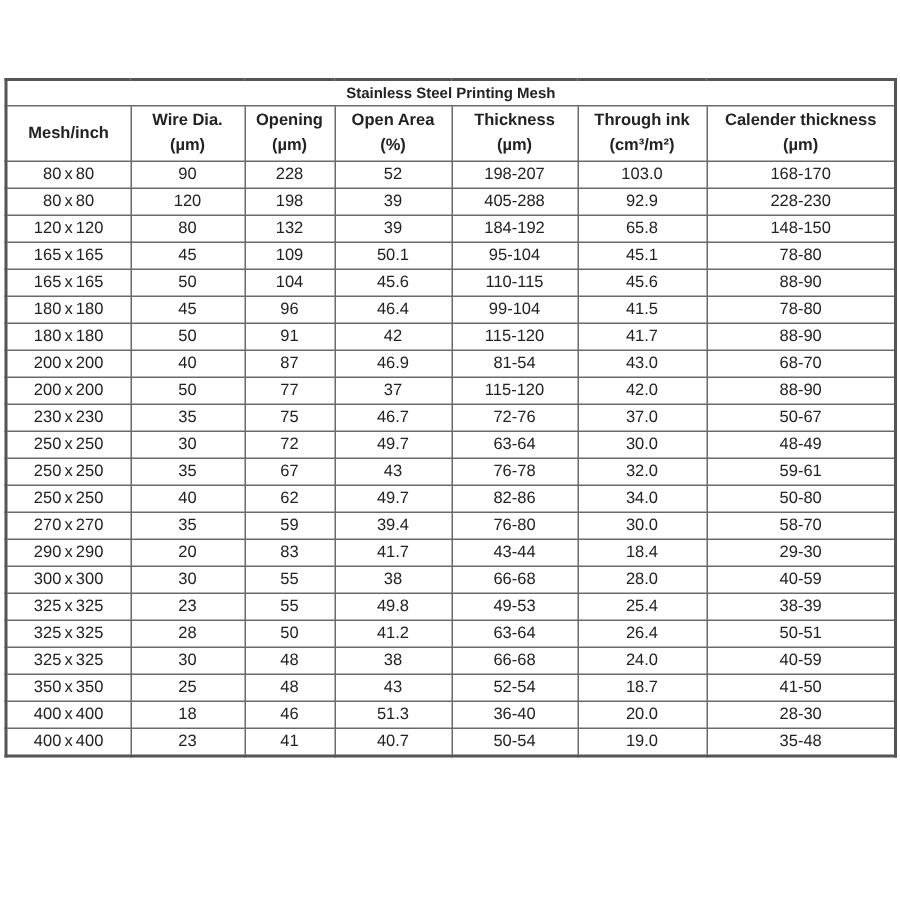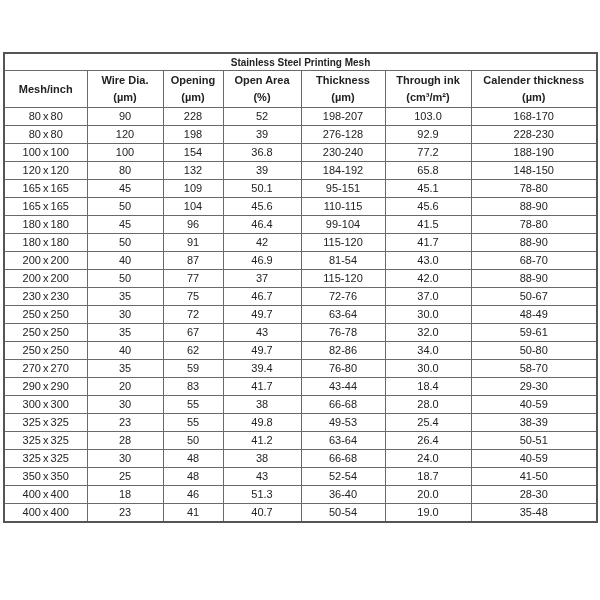--- a/index.html
+++ b/index.html
@@ -106,48 +106,39 @@
         <td>52</td>
         <td>198-207</td>
         <td>103.0</td>
         <td>168-170</td>
       </tr>
       <tr>
         <td class="mesh-cell">80 x 80</td>
         <td>120</td>
         <td>198</td>
         <td>39</td>
-        <td>276-128</td>
+        <td>405-288</td>
         <td>92.9</td>
         <td>228-230</td>
-      </tr>
-      <tr>
-        <td class="mesh-cell">100 x 100</td>
-        <td>100</td>
-        <td>154</td>
-        <td>36.8</td>
-        <td>230-240</td>
-        <td>77.2</td>
-        <td>188-190</td>
       </tr>
       <tr>
         <td class="mesh-cell">120 x 120</td>
         <td>80</td>
         <td>132</td>
         <td>39</td>
         <td>184-192</td>
         <td>65.8</td>
         <td>148-150</td>
       </tr>
       <tr>
         <td class="mesh-cell">165 x 165</td>
         <td>45</td>
         <td>109</td>
         <td>50.1</td>
-        <td>95-151</td>
+        <td>95-104</td>
         <td>45.1</td>
         <td>78-80</td>
       </tr>
       <tr>
         <td class="mesh-cell">165 x 165</td>
         <td>50</td>
         <td>104</td>
         <td>45.6</td>
         <td>110-115</td>
         <td>45.6</td>

